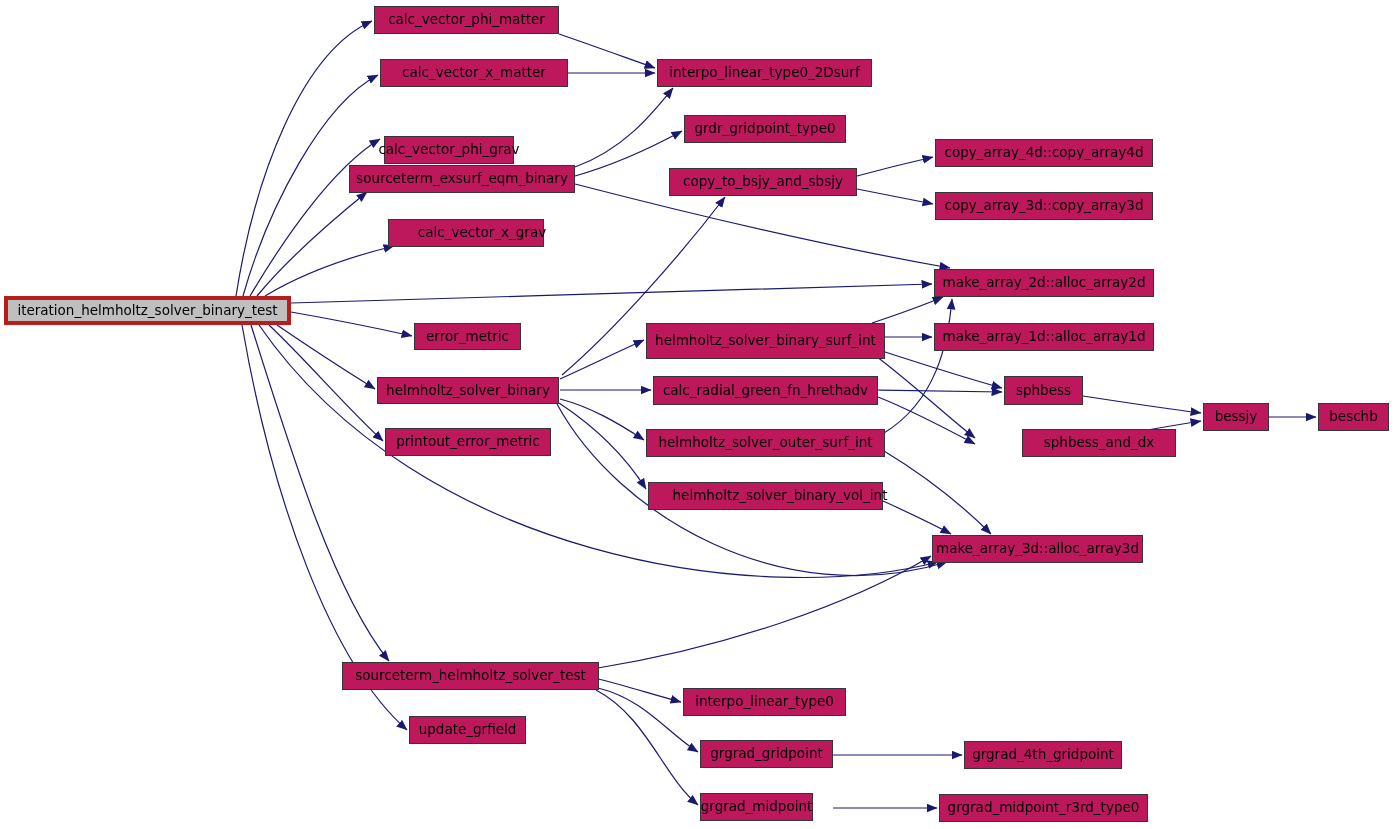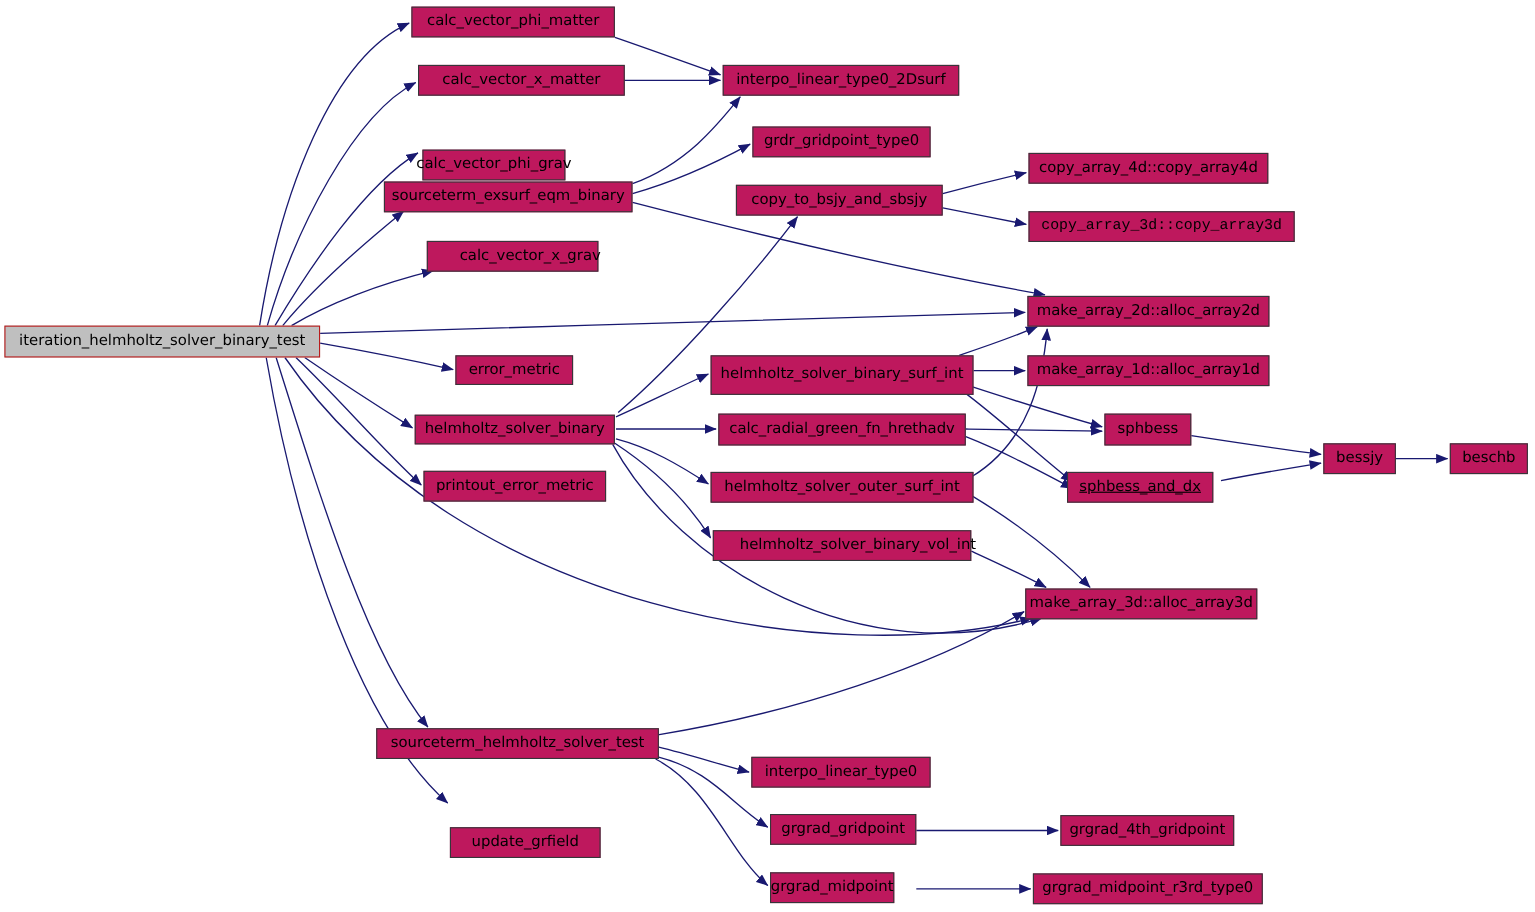--- a/index.html
+++ b/index.html
@@ -8,21 +8,21 @@
     font-family:"DejaVu Sans","Liberation Sans",sans-serif; overflow:hidden;
   }
   svg.edge-layer { position:absolute; left:0; top:0; width:1395px; height:829px; }
   .edge { fill:none; stroke:#191970; stroke-width:1.2px; }
   .node {
     position:absolute; box-sizing:border-box;
     background:#be185d; border:1.4px solid #36363a; color:#000000;
     display:flex; align-items:center; justify-content:center;
     font-size:13.5px; line-height:1; white-space:nowrap; cursor:pointer;
   }
-  .node.root { background:#bfbfbf; border:1px solid #b91c1c; cursor:default; }
+  .node.root { background:#bfbfbf; border:4px solid #b91c1c; cursor:default; }
 </style>
 </head>
 <body>
 
 <div class="canvas">
   <svg class="edge-layer" viewBox="0 0 1395 829" xmlns="http://www.w3.org/2000/svg">
     <defs>
       <marker id="arrowhead" viewBox="0 0 10 8" refX="9.5" refY="4" markerWidth="11" markerHeight="9" markerUnits="userSpaceOnUse" orient="auto">
         <path d="M0,0 L10,4 L0,8 Z" fill="#191970"></path>
       </marker>
@@ -97,21 +97,21 @@
       </div>
       <div class="node" style="left: 377px; top: 377px; width: 182px; height: 27px;">
         <span>helmholtz_solver_binary</span>
       </div>
       <div class="node" style="left: 385px; top: 428px; width: 166px; height: 28px;">
         <span>printout_error_metric</span>
       </div>
       <div class="node" style="left: 342px; top: 662px; width: 257px; height: 28px;">
         <span>sourceterm_helmholtz_solver_test</span>
       </div>
-      <div class="node" style="left: 409px; top: 752px; width: 137px; height: 28px;">
+      <div class="node" style="left: 409px; top: 716px; width: 117px; height: 28px;">
         <span>update_grfield</span>
       </div>
       <div class="node" style="left: 657px; top: 59px; width: 215px; height: 28px;">
         <span>interpo_linear_type0_2Dsurf</span>
       </div>
       <div class="node" style="left: 684px; top: 115px; width: 162px; height: 28px;">
         <span>grdr_gridpoint_type0</span>
       </div>
       <div class="node" style="left: 669px; top: 168px; width: 188px; height: 28px;">
         <span>copy_to_bsjy_and_sbsjy</span>
@@ -133,33 +133,33 @@
       </div>
       <div class="node" style="left: 700px; top: 740px; width: 133px; height: 28px;">
         <span>grgrad_gridpoint</span>
       </div>
       <div class="node" style="left: 700px; top: 793px; width: 113px; height: 28px;">
         <span>grgrad_midpoint</span>
       </div>
       <div class="node" style="left: 935px; top: 139px; width: 218px; height: 28px;">
         <span>copy_array_4d::copy_array4d</span>
       </div>
-      <div class="node" style="left: 935px; top: 192px; width: 242px; height: 28px; font-family: Liberation Mono, monospace;">
+      <div class="node" style="left: 935px; top: 192px; width: 218px; height: 28px;">
         <span>copy_array_3d::copy_array3d</span>
       </div>
       <div class="node" style="left: 934px; top: 269px; width: 220px; height: 28px;">
         <span>make_array_2d::alloc_array2d</span>
       </div>
       <div class="node" style="left: 934px; top: 323px; width: 220px; height: 28px;">
         <span>make_array_1d::alloc_array1d</span>
       </div>
       <div class="node" style="left: 1004px; top: 376px; width: 79px; height: 29px;">
         <span>sphbess</span>
       </div>
-      <div class="node" style="left: 970px; top: 429px; width: 133px; height: 28px; text-decoration: underline;">
+      <div class="node" style="left: 1022px; top: 429px; width: 154px; height: 28px;">
         <span>sphbess_and_dx</span>
       </div>
       <div class="node" style="left: 932px; top: 535px; width: 211px; height: 28px;">
         <span>make_array_3d::alloc_array3d</span>
       </div>
       <div class="node" style="left: 964px; top: 741px; width: 158px; height: 28px;">
         <span>grgrad_4th_gridpoint</span>
       </div>
       <div class="node" style="left: 939px; top: 794px; width: 209px; height: 28px;">
         <span>grgrad_midpoint_r3rd_type0</span>

